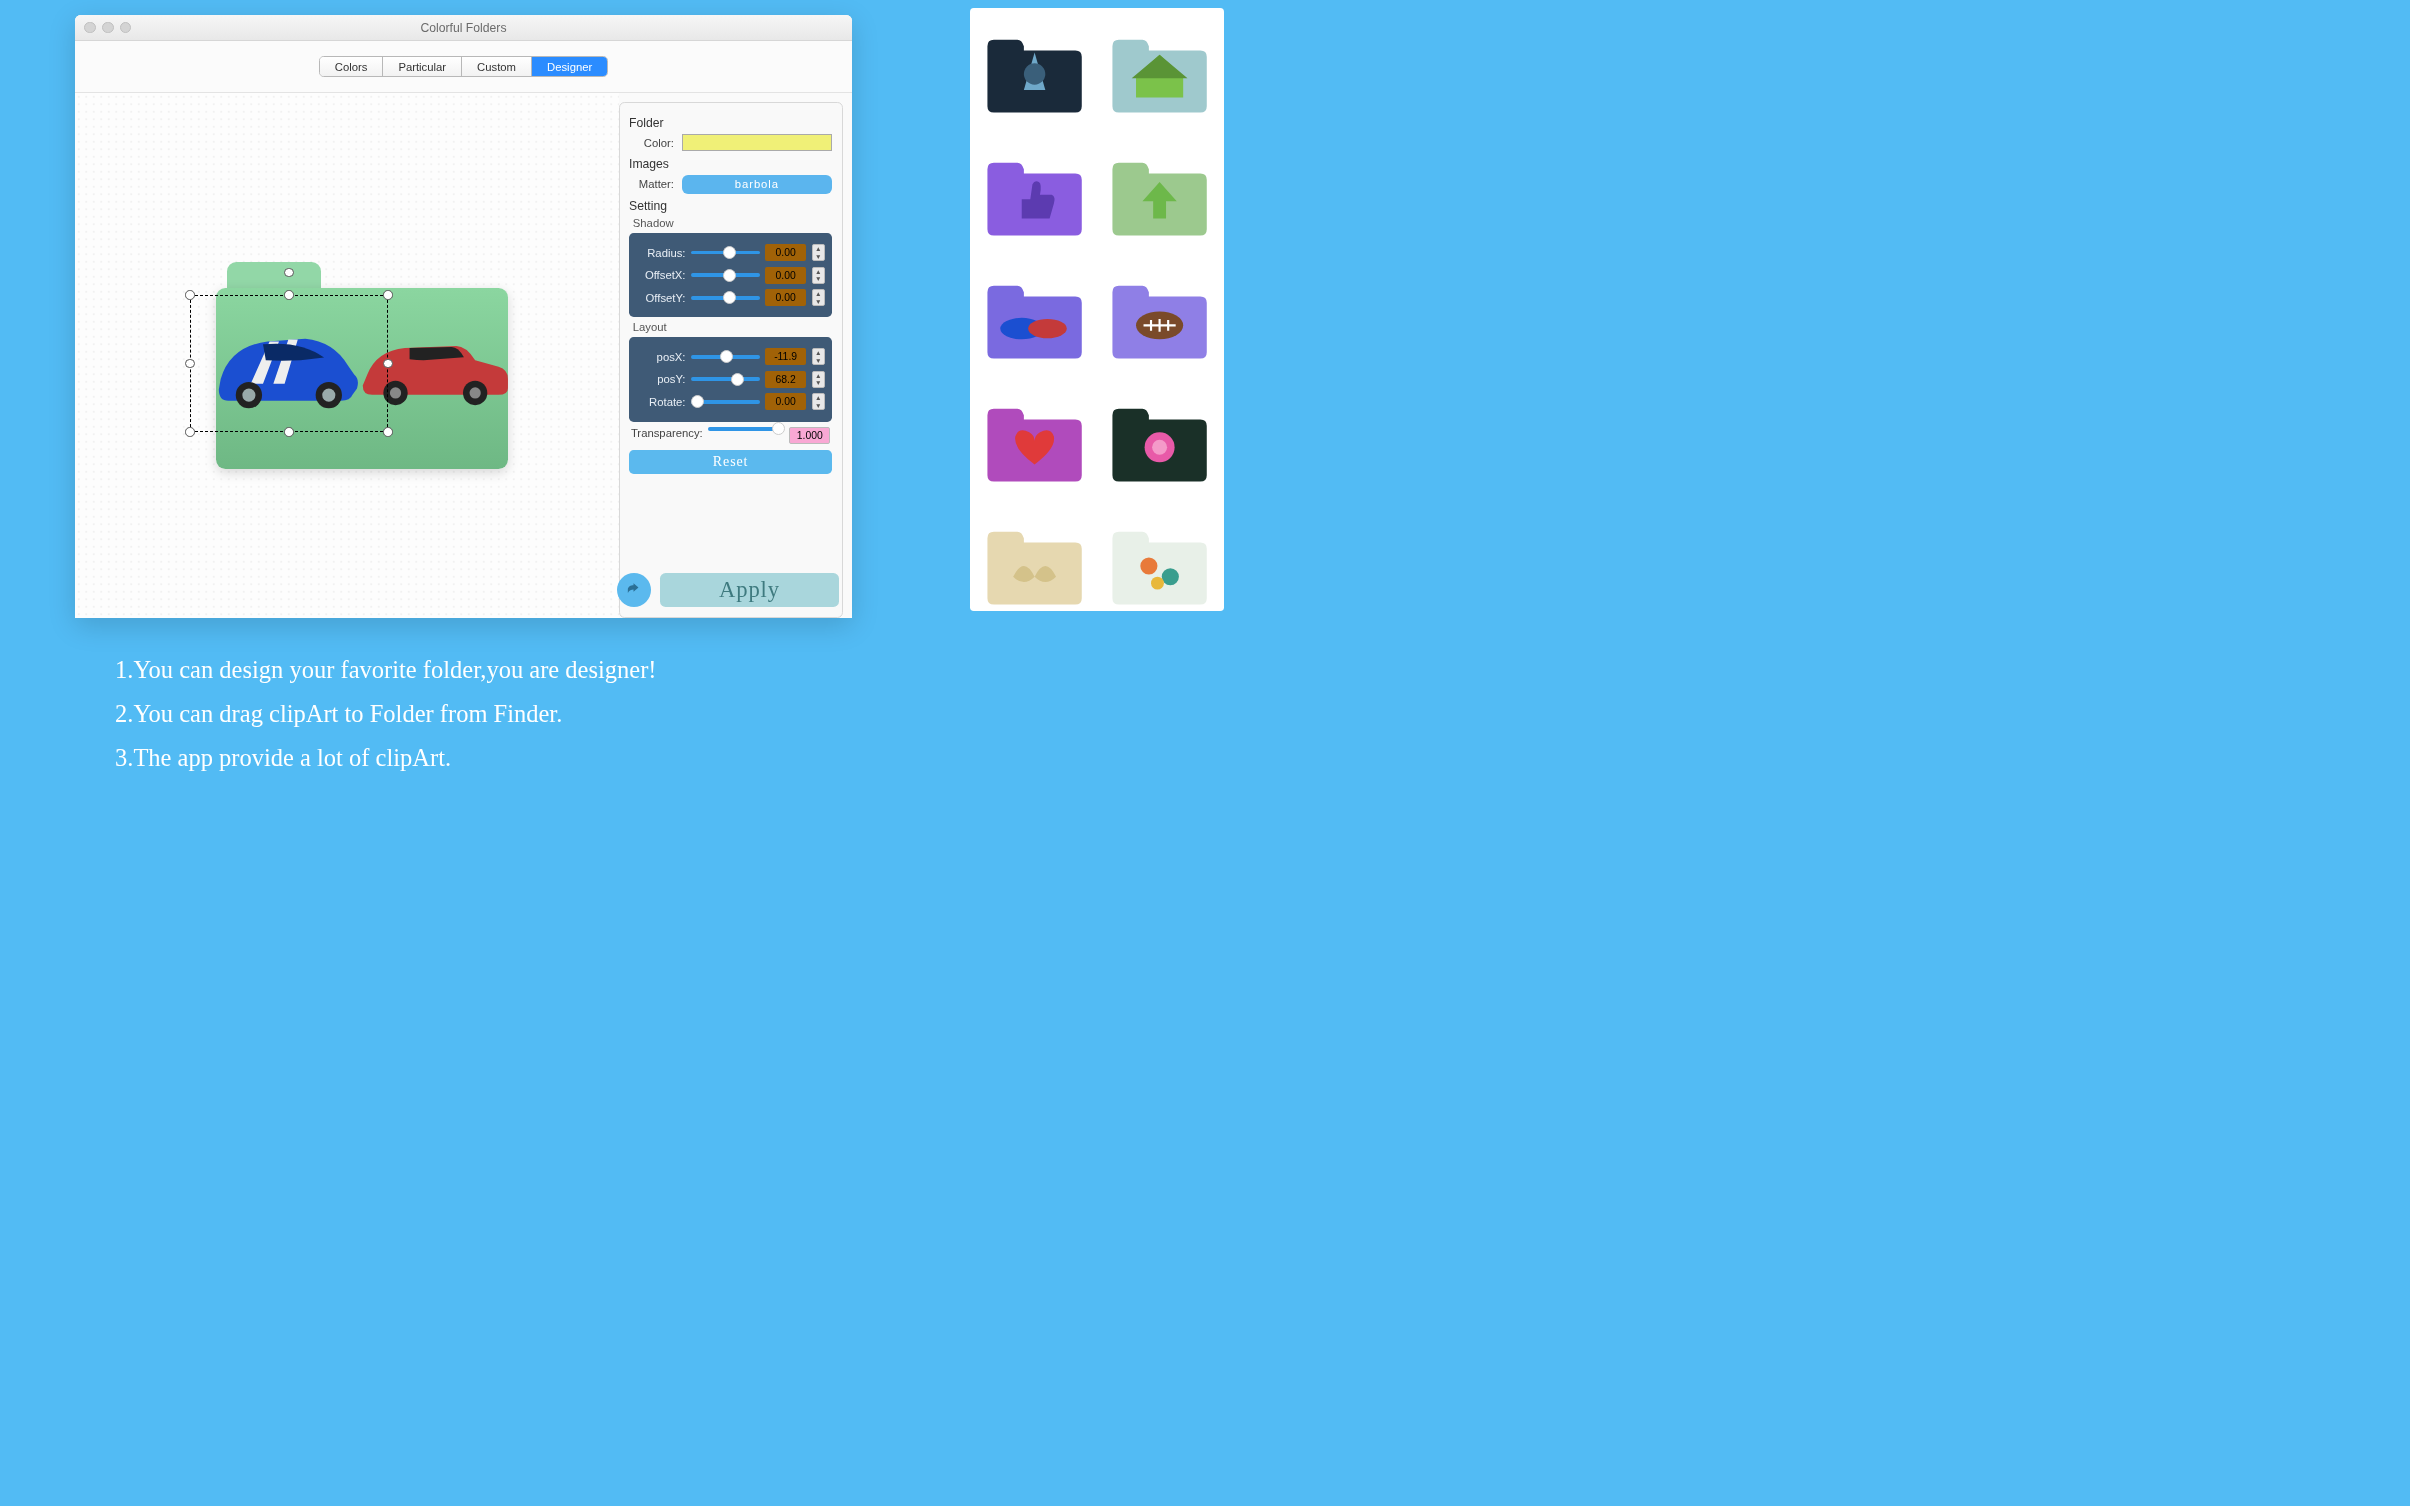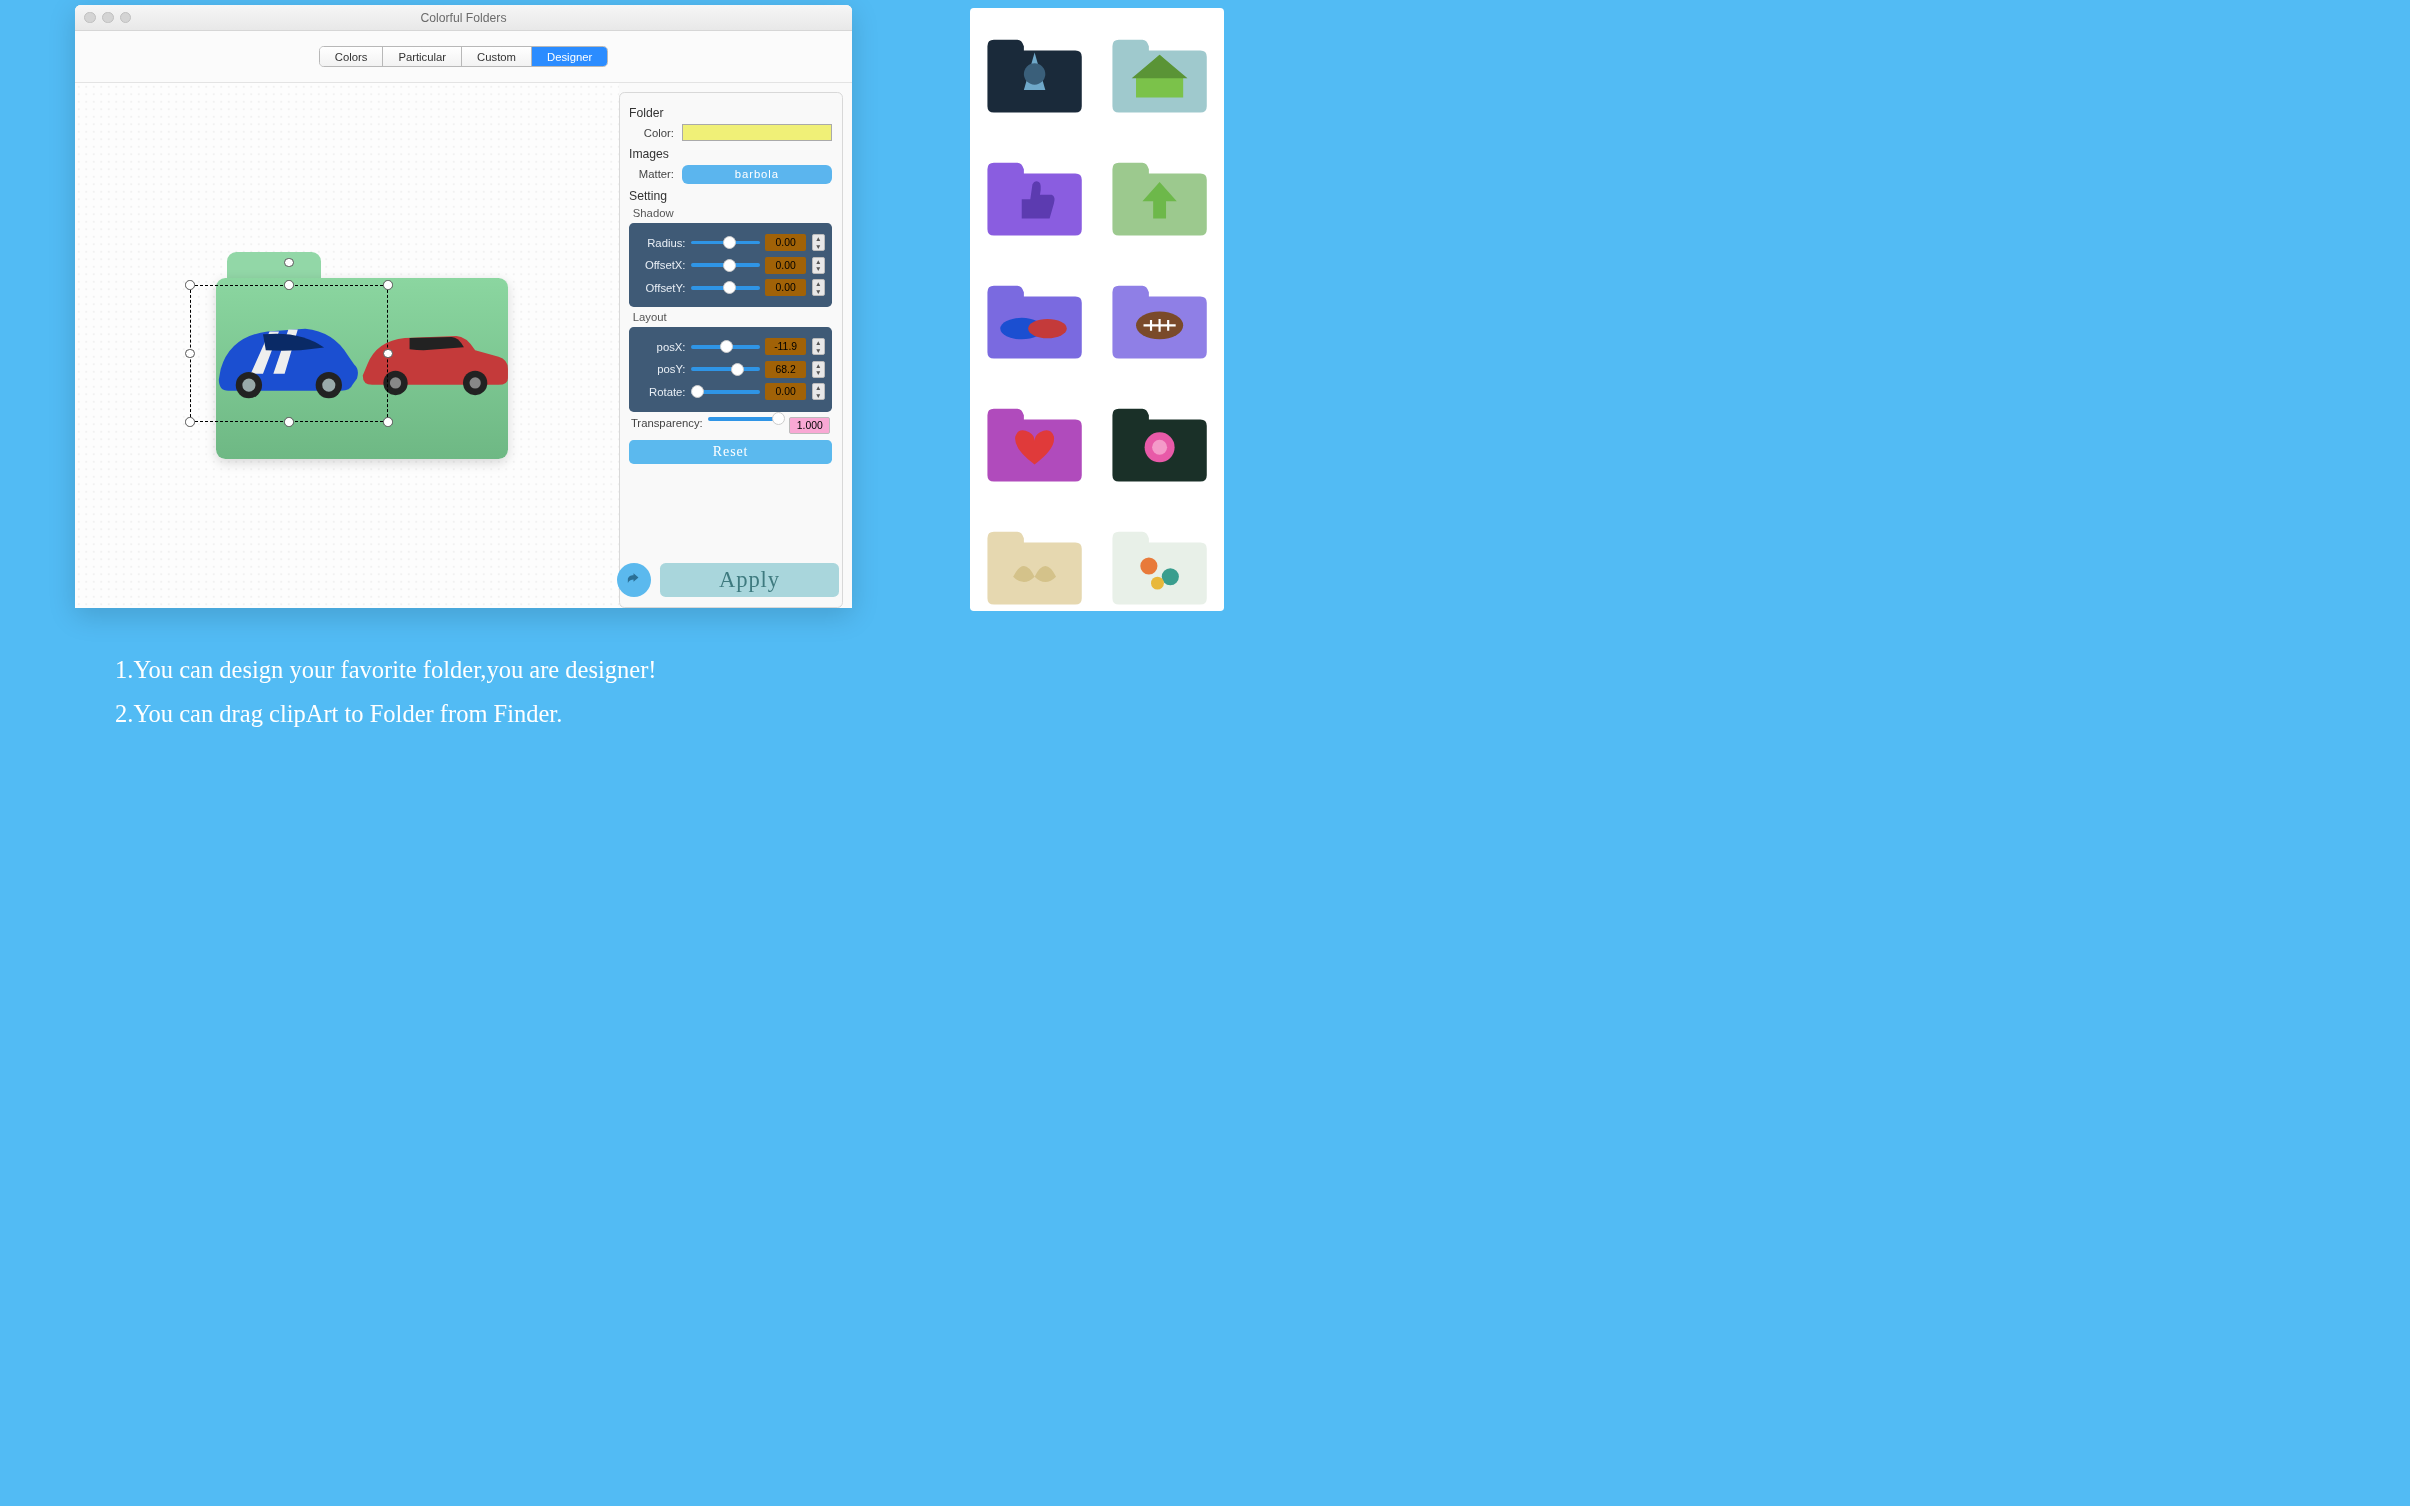--- a/index.html
+++ b/index.html
@@ -6,21 +6,21 @@
 body {
   background: #52bbf4;
   font-family: -apple-system, "Helvetica Neue", Arial, sans-serif;
   width: 1356px;
   height: 847px;
   position: relative;
   overflow: hidden;
 }
 .app-window {
   position: absolute;
-  left: 75px; top: 5px;
+  left: 75px; top: 15px;
   width: 777px; height: 603px;
   background: #fdfdfd;
   border-radius: 5.6px;
   box-shadow: 0 7.5px 28px rgba(0,0,0,.15);
   display: flex; flex-direction: column;
 }
 .titlebar {
   height: 26px;
   background: linear-gradient(#f6f6f6,#e8e8e8);
   border-bottom: 0.9px solid #d6d6d6;
@@ -418,14 +418,15 @@
         <path d="M6 14 Q6 8 12 8 L34 8 Q38 8 40 14 L40 18 L88 18 Q94 18 94 24 L94 70 Q94 76 88 76 L12 76 Q6 76 6 70 Z" fill="#e8f0e8"></path>
         <circle cx="40" cy="40" r="8" fill="#e87a3a"></circle>
         <circle cx="60" cy="50" r="8" fill="#3a9e8e"></circle>
         <circle cx="48" cy="56" r="6" fill="#e8b83a"></circle>
       </svg></div>
   </div>
 
 <div class="captions">
   <p>1.You can design your favorite folder,you are designer!</p>
   <p>2.You can drag clipArt to Folder from Finder.</p>
+  <p>3.The app provide a lot of clipArt.</p>
 </div>
 
 
 </body></html>

